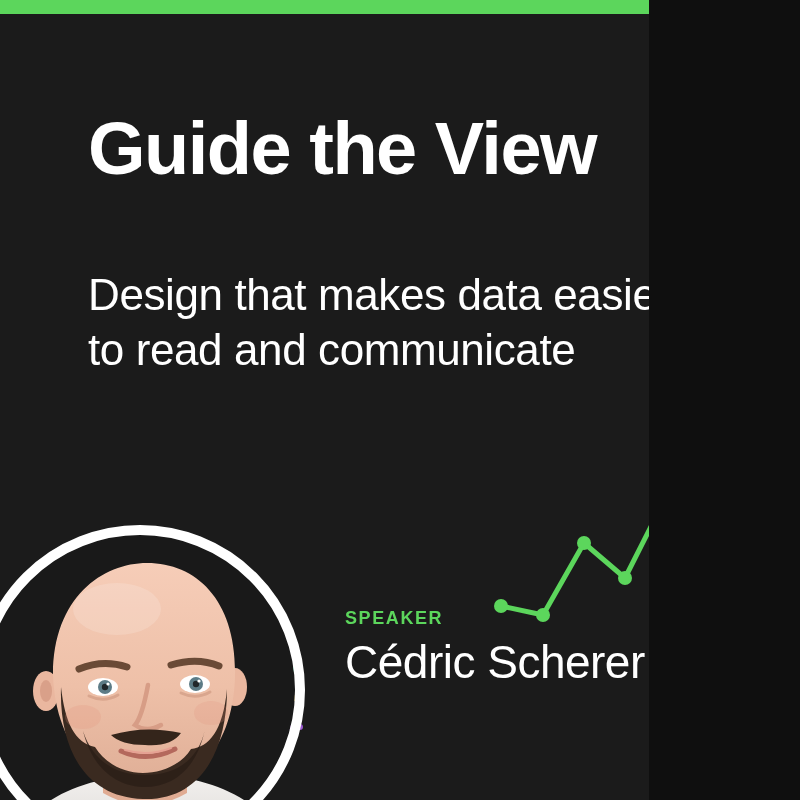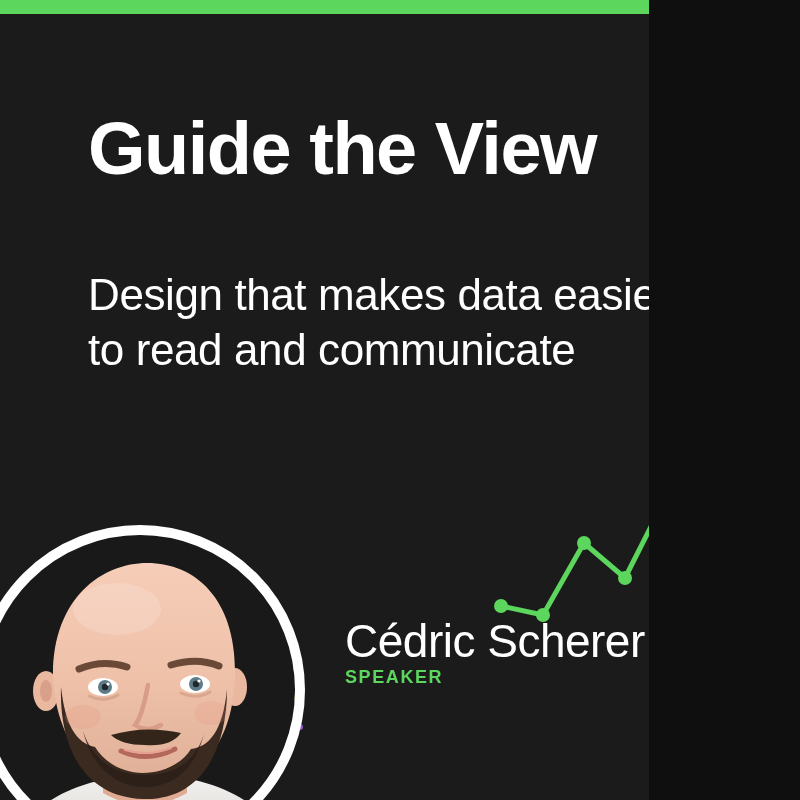--- a/index.html
+++ b/index.html
@@ -214,17 +214,17 @@
   <svg id="chart" viewBox="0 0 210 150">
     <polyline points="21,128 63,137 104,65 145,100 186,19" fill="none" stroke="#5cd65c" stroke-width="5" stroke-linecap="round" stroke-linejoin="round"></polyline>
     <circle cx="21" cy="128" r="7" fill="#5cd65c"></circle>
     <circle cx="63" cy="137" r="7" fill="#5cd65c"></circle>
     <circle cx="104" cy="65" r="7" fill="#5cd65c"></circle>
     <circle cx="145" cy="100" r="7" fill="#5cd65c"></circle>
     <circle cx="186" cy="19" r="7" fill="#5cd65c"></circle>
   </svg>
 
   <div id="speaker-block">
+    <p id="speaker-label" style="color: rgb(92, 214, 92);">SPEAKER</p>
     <p id="speaker-name" style="color: rgb(255, 255, 255);">Cédric Scherer</p>
-    <p id="speaker-label" style="color: rgb(92, 214, 92);">SPEAKER</p>
   </div>
 
 </div>
 
 </body></html>

